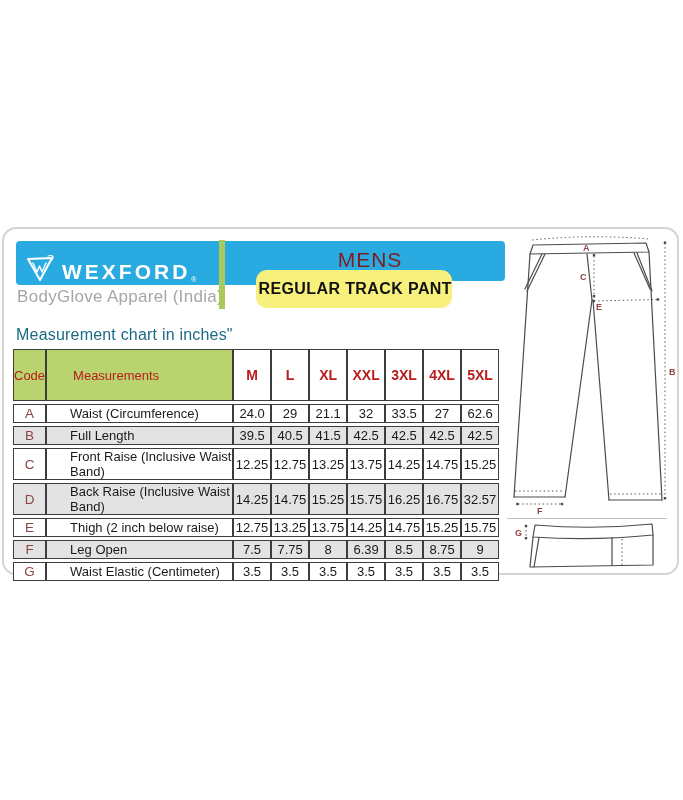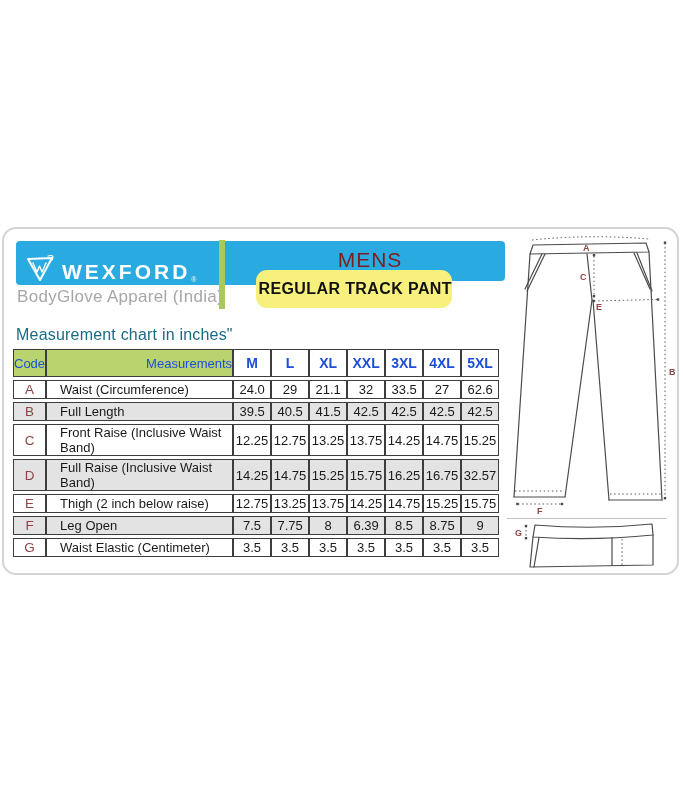--- a/index.html
+++ b/index.html
@@ -41,28 +41,28 @@
   .chart-title {
     position:absolute; left:12px; top:97px; color:#1a6a85; font-size:16px; letter-spacing:0.2px;
   }
 
   
   .size-table {
     position:absolute; left:9px; top:117px;
     border-collapse:separate; border-spacing:0 3px; table-layout:fixed;
   }
   .size-table th, .size-table td { border:1px solid #3d3d3d; background:#ffffff; }
-  .size-table th { height:28px; font-size:13px; color:#1d4ed8; }
+  .size-table th { height:52px; font-size:13px; color:#b91c1c; }
   .size-table th.c-code, .size-table th.c-meas { background:#b9d36e; font-weight:normal; }
   .size-table th.c-size { font-weight:bold; font-size:14px; width:38px; }
   .size-table th.c-code { width:30px; }
-  .size-table th.c-meas { width:187px; text-align:right; padding-left:9px; }
+  .size-table th.c-meas { width:187px; text-align:left; padding-left:26px; }
   .size-table td { height:19px; font-size:13px; color:#1a1a1a; text-align:center; }
   .size-table td.c-code { color:#8e4444; font-size:13.5px; }
-  .size-table td.c-meas { text-align:left; padding-left:13px; }
+  .size-table td.c-meas { text-align:left; padding-left:23px; }
   .size-table tr.alt td { background:#e3e3e3; }
 
   
   .pants-svg { position:absolute; left:508px; top:4px; }
   .wb-svg { position:absolute; left:508px; top:294px; }
   .diagram-divider { position:absolute; left:503px; top:289px; width:160px; height:1px; background:#c2c2c2; }
   .ln { fill:none; stroke:#4c4c4c; stroke-width:1.2; stroke-linejoin:round; stroke-linecap:round; }
   .dot { fill:none; stroke:#5a5a5a; stroke-width:1; stroke-dasharray:1.5 2.6; }
   .mk { fill:#4a4a4a; }
   .diag-label { fill:#8e4444; font-size:9px; font-weight:bold; font-family:"Liberation Sans", sans-serif; }
@@ -131,21 +131,21 @@
             <td class="c-val">12.25</td>
             <td class="c-val">12.75</td>
             <td class="c-val">13.25</td>
             <td class="c-val">13.75</td>
             <td class="c-val">14.25</td>
             <td class="c-val">14.75</td>
             <td class="c-val">15.25</td>
           </tr>
           <tr class="alt">
             <td class="c-code">D</td>
-            <td class="c-meas">Full Raise (Inclusive Waist Band)</td>
+            <td class="c-meas">Back Raise (Inclusive Waist Band)</td>
             <td class="c-val">14.25</td>
             <td class="c-val">14.75</td>
             <td class="c-val">15.25</td>
             <td class="c-val">15.75</td>
             <td class="c-val">16.25</td>
             <td class="c-val">16.75</td>
             <td class="c-val">32.57</td>
           </tr>
           <tr>
             <td class="c-code">E</td>

